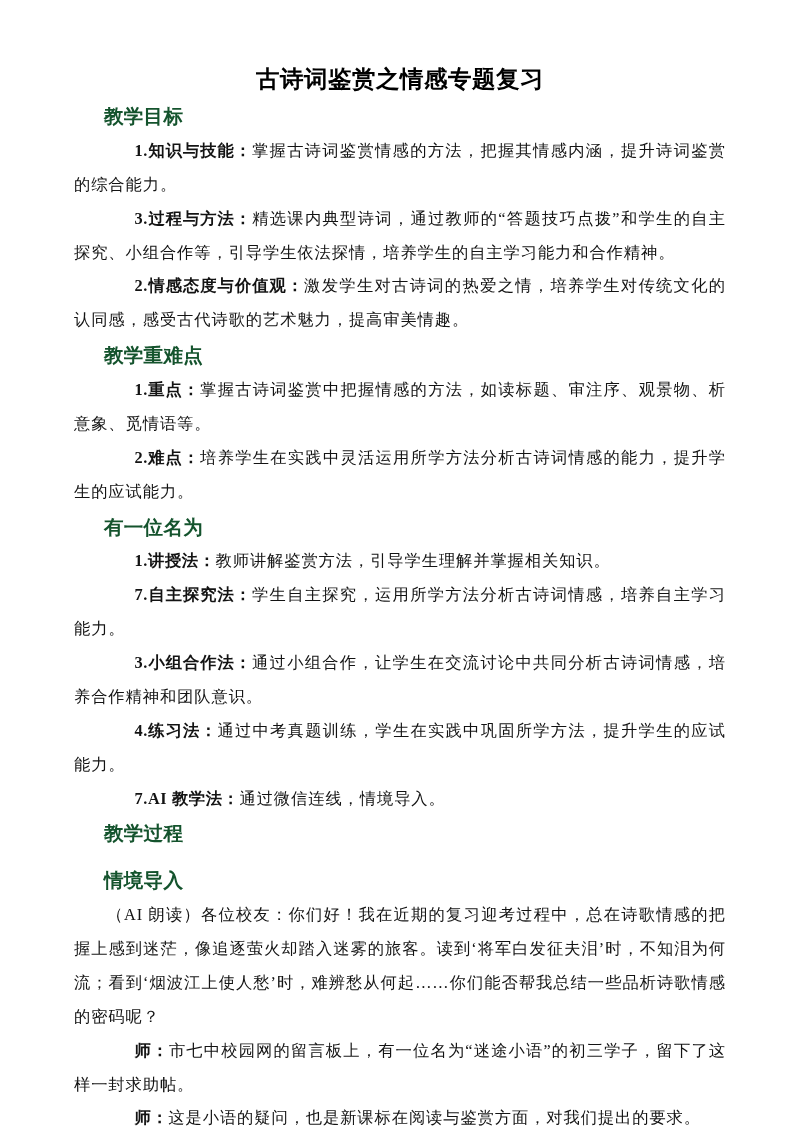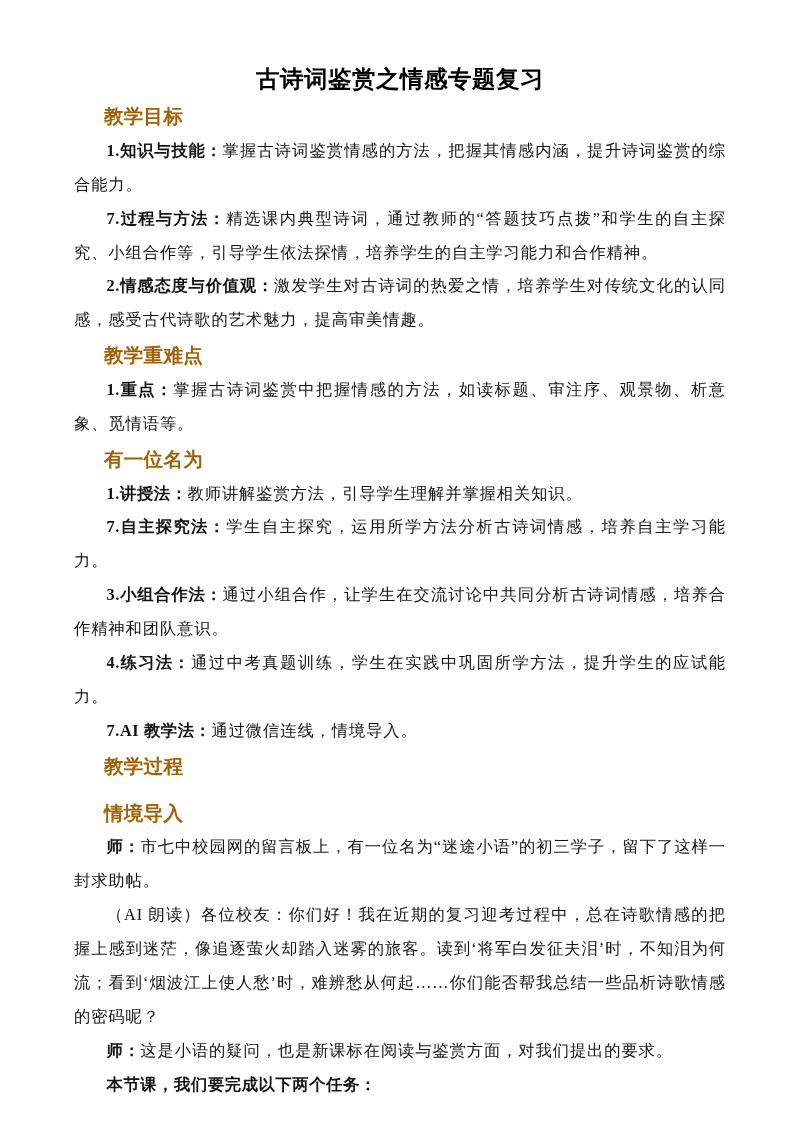--- a/index.html
+++ b/index.html
@@ -36,86 +36,88 @@
     margin: 0 0 6px 0;
     color: #000;
   }
 
   
   .heading {
     font-family: "DejaVu Sans", "Liberation Sans", sans-serif;
     font-weight: 700;
     font-size: 19.5px;
     line-height: 1.58;
-    color: #a16207;
+    color: #14532d;
     margin: 4px 0 1px 0;
     padding-left: 30px;
     letter-spacing: 0.3px;
   }
   .heading.tight { margin-top: 16px; }
 
   
   .para {
     font-family: "Liberation Serif", "DejaVu Serif", serif;
     font-size: 16.3px;
     line-height: 2.08;
     text-align: justify;
     text-justify: inter-ideograph;
     margin: 0;
     letter-spacing: 0.9px;
     color: #131313;
   }
   .para .lead {
     font-weight: 700;
     letter-spacing: 0.6px;
+    margin-left: 28px;
   }
   .para.indent { text-indent: 2em; }
   .para.allbold {
     font-weight: 700;
     letter-spacing: 0.6px;
   }
 </style>
 </head>
 <body>
 
 <div class="page">
   <div class="content">
 
     <h1 class="doc-title">古诗词鉴赏之情感专题复习</h1>
 
     <div class="heading">教学目标</div>
 
     <p class="para indent"><span class="lead">1.知识与技能：</span><span>掌握古诗词鉴赏情感的方法，把握其情感内涵，提升诗词鉴赏的综合能力。</span></p>
 
-    <p class="para indent"><span class="lead">7.过程与方法：</span><span>精选课内典型诗词，通过教师的“答题技巧点拨”和学生的自主探究、小组合作等，引导学生依法探情，培养学生的自主学习能力和合作精神。</span></p>
+    <p class="para indent"><span class="lead">3.过程与方法：</span><span>精选课内典型诗词，通过教师的“答题技巧点拨”和学生的自主探究、小组合作等，引导学生依法探情，培养学生的自主学习能力和合作精神。</span></p>
 
     <p class="para indent"><span class="lead">2.情感态度与价值观：</span><span>激发学生对古诗词的热爱之情，培养学生对传统文化的认同感，感受古代诗歌的艺术魅力，提高审美情趣。</span></p>
 
     <div class="heading">教学重难点</div>
 
     <p class="para indent"><span class="lead">1.重点：</span><span>掌握古诗词鉴赏中把握情感的方法，如读标题、审注序、观景物、析意象、觅情语等。</span></p>
 
+    <p class="para indent"><span class="lead">2.难点：</span><span>培养学生在实践中灵活运用所学方法分析古诗词情感的能力，提升学生的应试能力。</span></p>
 
     <div class="heading">有一位名为</div>
 
     <p class="para indent"><span class="lead">1.讲授法：</span><span>教师讲解鉴赏方法，引导学生理解并掌握相关知识。</span></p>
 
     <p class="para indent"><span class="lead">7.自主探究法：</span><span>学生自主探究，运用所学方法分析古诗词情感，培养自主学习能力。</span></p>
 
     <p class="para indent"><span class="lead">3.小组合作法：</span><span>通过小组合作，让学生在交流讨论中共同分析古诗词情感，培养合作精神和团队意识。</span></p>
 
     <p class="para indent"><span class="lead">4.练习法：</span><span>通过中考真题训练，学生在实践中巩固所学方法，提升学生的应试能力。</span></p>
 
     <p class="para indent"><span class="lead">7.AI 教学法：</span><span>通过微信连线，情境导入。</span></p>
 
     <div class="heading">教学过程</div>
     <div class="heading tight">情境导入</div>
 
+    <p class="para indent"><span>（AI 朗读）各位校友：</span><span>你们好！我在近期的复习迎考过程中，总在诗歌情感的把握上感到迷茫，像追逐萤火却踏入迷雾的旅客。读到‘将军白发征夫泪’时，不知泪为何流；看到‘烟波江上使人愁’时，难辨愁从何起……你们能否帮我总结一些品析诗歌情感的密码呢？</span></p>
+
     <p class="para indent"><span class="lead">师：</span><span>市七中校园网的留言板上，有一位名为“迷途小语”的初三学子，留下了这样一封求助帖。</span></p>
-
-    <p class="para indent"><span>（AI 朗读）各位校友：</span><span>你们好！我在近期的复习迎考过程中，总在诗歌情感的把握上感到迷茫，像追逐萤火却踏入迷雾的旅客。读到‘将军白发征夫泪’时，不知泪为何流；看到‘烟波江上使人愁’时，难辨愁从何起……你们能否帮我总结一些品析诗歌情感的密码呢？</span></p>
 
     <p class="para indent"><span class="lead">师：</span><span>这是小语的疑问，也是新课标在阅读与鉴赏方面，对我们提出的要求。</span></p>
 
     <p class="para indent allbold">本节课，我们要完成以下两个任务：</p>
 
   </div>
 </div>
 
 </body></html>

